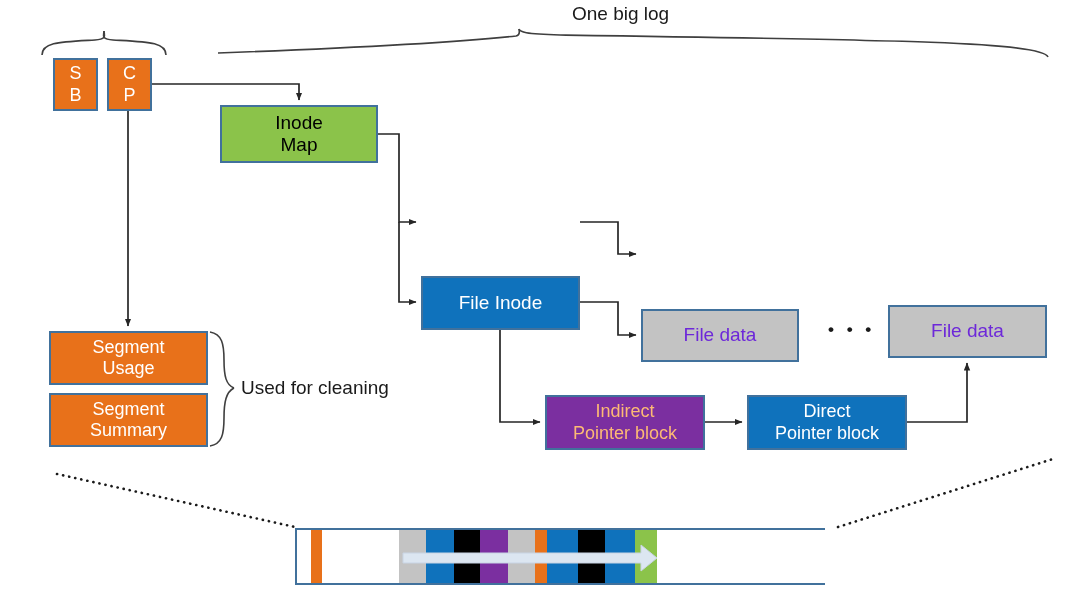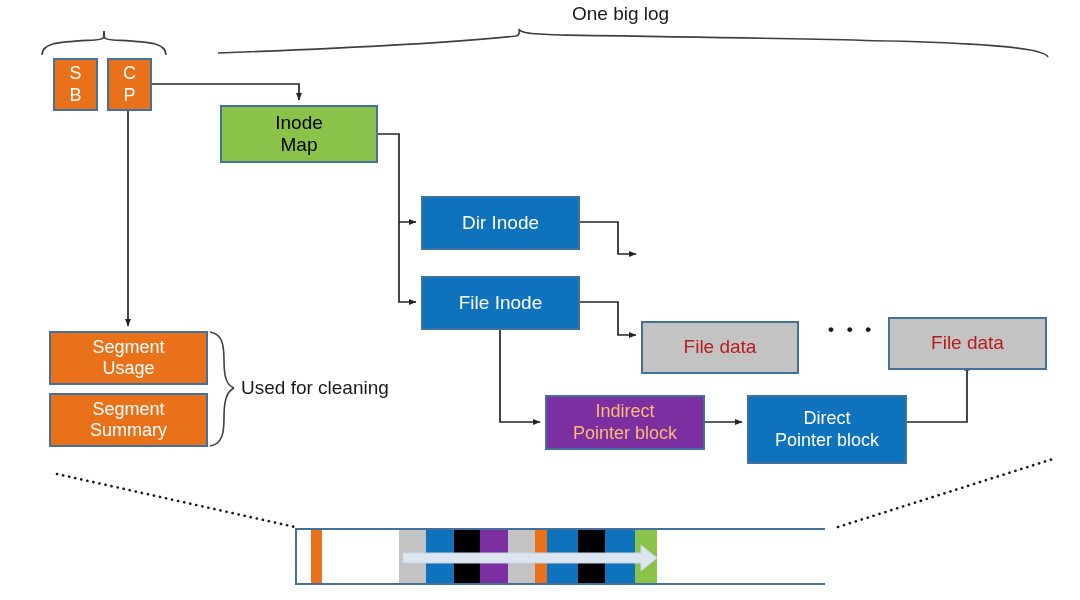--- a/index.html
+++ b/index.html
@@ -31,21 +31,21 @@
     align-items: center;
     justify-content: center;
     text-align: center;
     line-height: 1.18;
     white-space: pre-line;
   }
   .box-orange { background: #E8711A; color: #ffffff; }
   .box-green  { background: #8BC34A; color: #000000; text-align: center; }
   .box-blue   { background: #0F72BC; color: #ffffff; }
   .box-purple { background: #7B2FA0; color: #fdba74; }
-  .box-gray   { background: #C3C3C3; color: #b91c1c; margin-top: 12px; }
+  .box-gray   { background: #C3C3C3; color: #6d28d9; }
   .box-black  { background: #000000; color: #ffffff; }
 
   .lbl {
     position: absolute;
     color: #1a1a1a;
     white-space: nowrap;
   }
   .seg-outer {
     position: absolute;
     box-sizing: border-box;
@@ -147,33 +147,32 @@
 
   <div class="box box-orange" style="left:53px; top:58px; width:45px; height:53px; font-size:18px;">S
 B</div>
 
   <div class="box box-orange" style="left:107px; top:58px; width:45px; height:53px; font-size:18px;">C
 P</div>
 
   <div class="box box-green" style="left:220px; top:105px; width:158px; height:58px; font-size:19px;">Inode
 Map</div>
 
-  <div class="box box-blue" style="left:421px; top:196px; width:159px; height:54px; font-size:19px;">Dir Inode</div>
 
   <div class="box box-blue" style="left:421px; top:276px; width:159px; height:54px; font-size:19px;">File Inode</div>
 
 
   <div class="box box-gray" style="left:641px; top:309px; width:158px; height:53px; font-size:19px;">File data</div>
 
   <div class="box box-gray" style="left:888px; top:305px; width:159px; height:53px; font-size:19px;">File data</div>
 
   <div class="box box-purple" style="left:545px; top:395px; width:160px; height:55px; font-size:18px;">Indirect
 Pointer block</div>
 
-  <div class="box box-blue" style="left:747px; top:395px; width:160px; height:69px; font-size:18px;">Direct
+  <div class="box box-blue" style="left:747px; top:395px; width:160px; height:55px; font-size:18px;">Direct
 Pointer block</div>
 
   <div class="box box-orange" style="left:49px; top:331px; width:159px; height:54px; font-size:18px;">Segment
 Usage</div>
 
   <div class="box box-orange" style="left:49px; top:393px; width:159px; height:54px; font-size:18px;">Segment
 Summary</div>
 
   <div class="seg-outer" id="segbar" style="left: 295px; top: 528px; width: 530px; height: 57px; position: absolute;">
       <div class="seg-blk" style="left: 0px; width: 14px; background: rgb(255, 255, 255);"></div>

